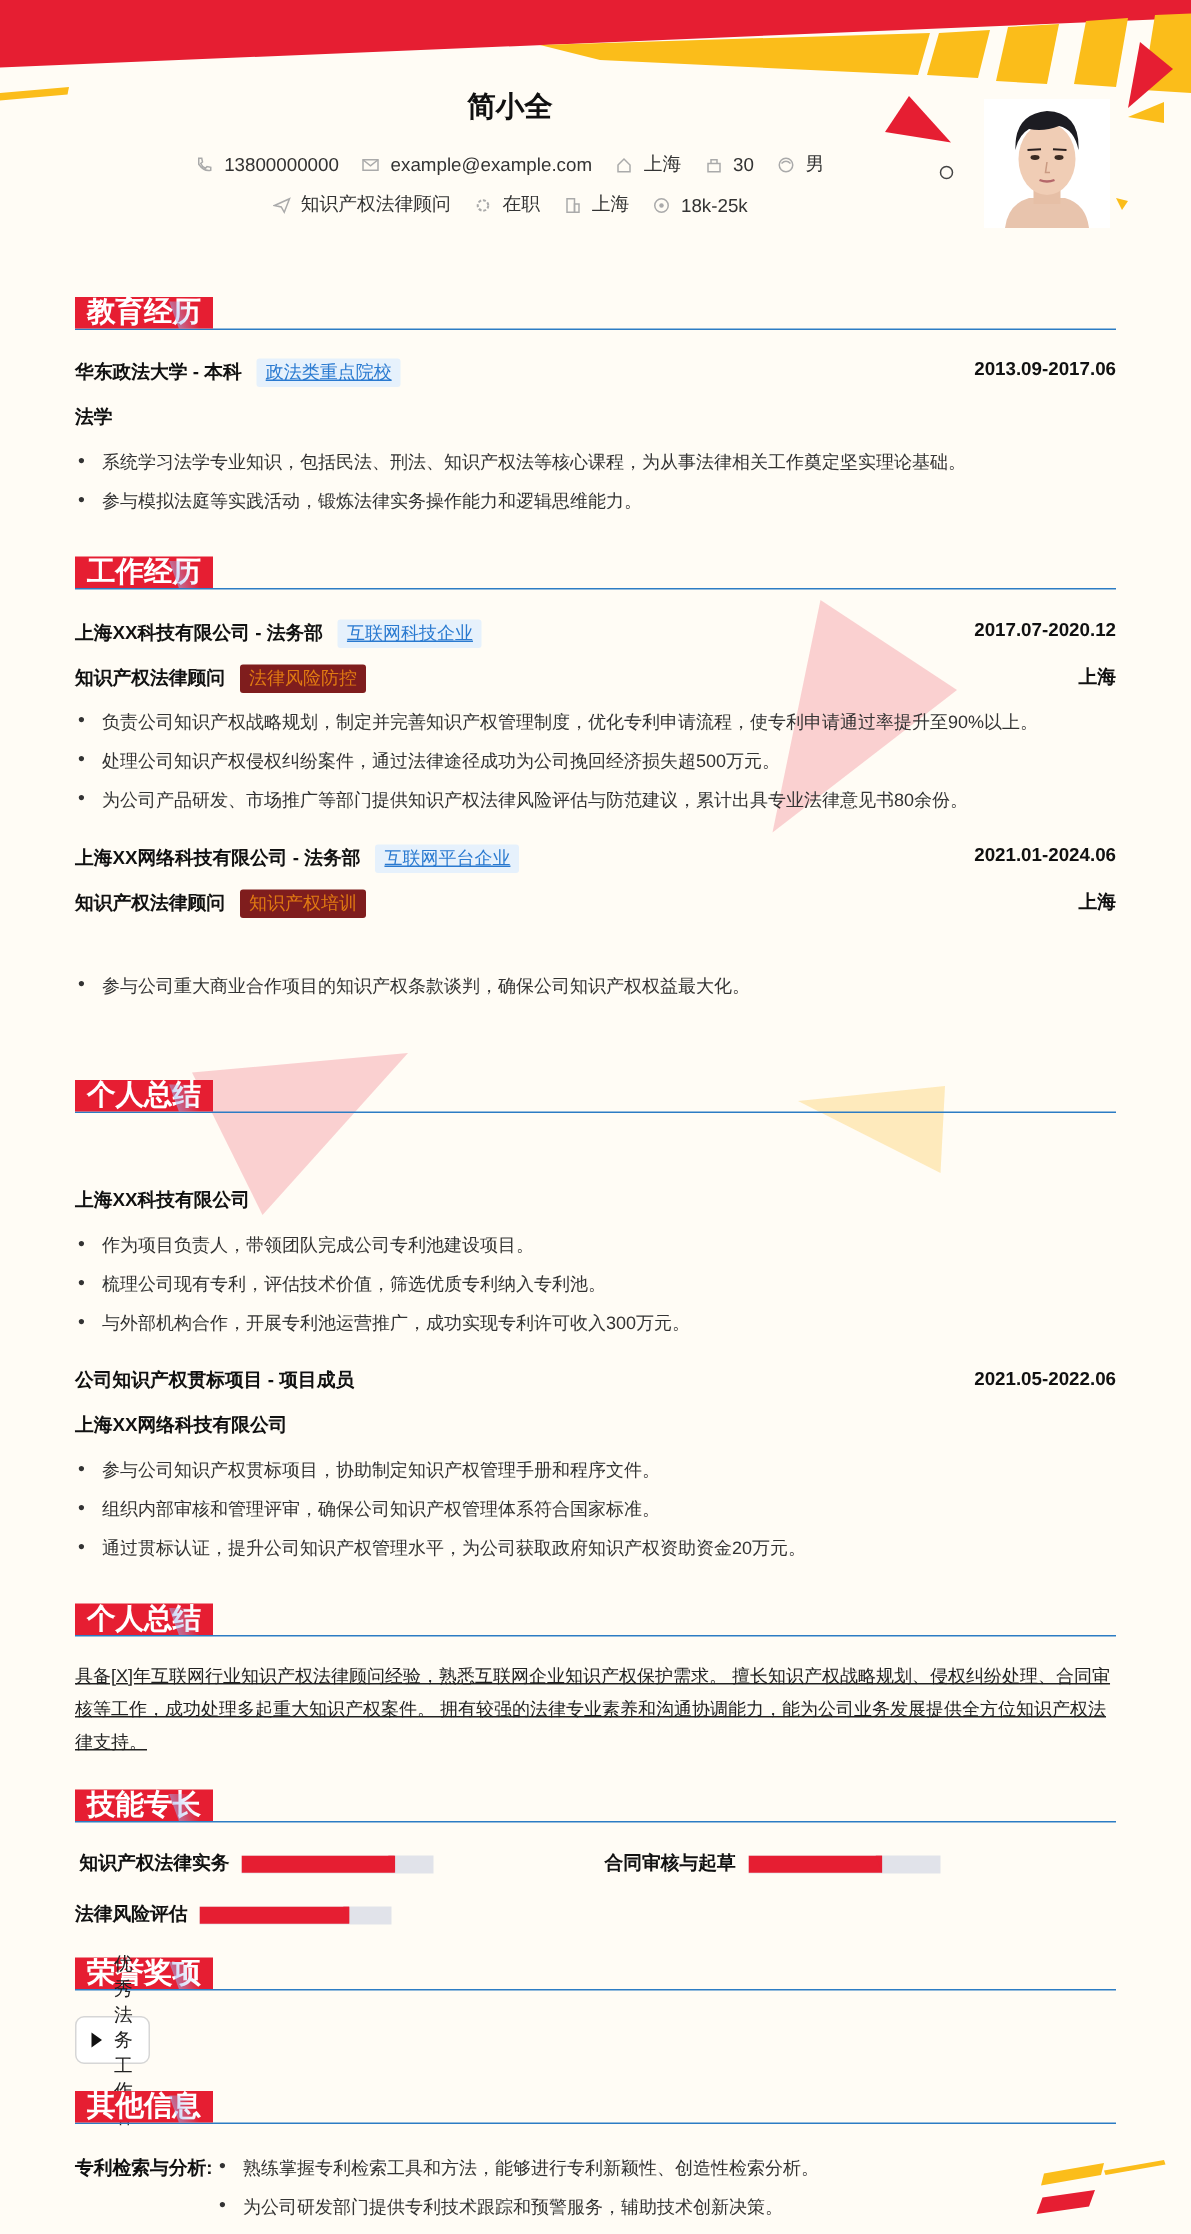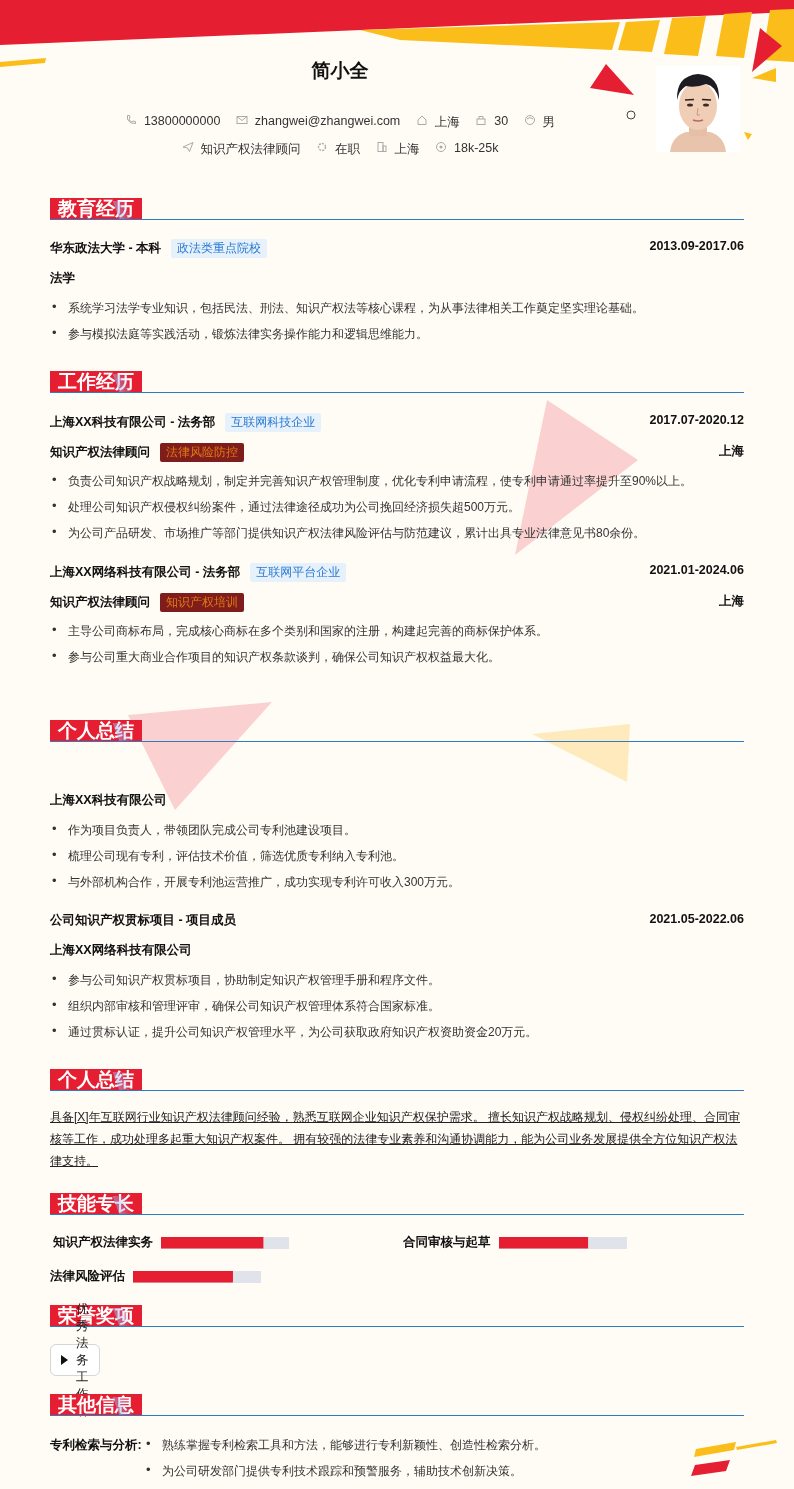--- a/index.html
+++ b/index.html
@@ -13,35 +13,35 @@
     font-size: 12px;
   }
   .deco { position: absolute; pointer-events: none; }
 
   
   .header { position: absolute; left: 0; top: 0; width: 644px; height: 160px; }
   .name { position: absolute; left: 0; width: 680px; top: 58px; text-align: center; font-size: 19px; font-weight: bold; color: #111; }
   .contact-row { position: absolute; left: 0; width: 680px; text-align: center; font-size: 12.5px; color: #333; white-space: nowrap; }
   .contact-row.r1 { top: 101px; }
   .contact-row.r2 { top: 128px; }
-  .ci { display: inline-flex; align-items: flex-start; margin: 13px 6px; }
+  .ci { display: inline-flex; align-items: center; margin: 0 6px; }
   .ci .ic { width: 12px; height: 12px; margin-right: 7px; display: inline-block; }
   .avatar { position: absolute; left: 656px; top: 66px; width: 84px; height: 86px; background: #fff; overflow: hidden; }
 
   
   .section { position: absolute; left: 50px; width: 694px; }
   .sec-head { position: relative; height: 22px; border-bottom: 1px solid #2c7cc4; }
   .sec-title { position: absolute; left: 0; top: 0; height: 21px; line-height: 21px; padding: 0 8px; background: #e61e32; color: #fff; font-size: 19px; font-weight: bold; }
   .sec-shadow { position: absolute; left: 66px; top: 3px; width: 14px; height: 18px; background: linear-gradient(90deg, rgba(160,180,240,0.55), rgba(200,210,250,0)); transform: skewX(20deg); }
 
   .row { position: absolute; left: 0; width: 694px; font-size: 12.5px; }
   .bold { font-weight: bold; color: #111; }
   .right { position: absolute; right: 0; top: 0; font-weight: bold; color: #111; text-align: center; }
   .tag { display: inline-block; padding: 1px 6px; margin-left: 10px; font-size: 12px; font-weight: normal; border-radius: 2px; }
-  .tag.blue { background: #e6f1fc; color: #2a7ad0; }
+  .tag.blue { background: #e6f1fc; color: #2a7ad0; text-decoration: underline; }
   .tag.orange { background: #7f1d1d; color: #e07a12; }
   .bullet { position: absolute; left: 0; font-size: 12px; color: #333; padding-left: 18px; }
   .bullet::before { content: "•"; position: absolute; left: 2px; top: -1px; font-size: 13px; color: #333; }
 
   .summary { position: absolute; left: 0; width: 694px; font-size: 12px; line-height: 22px; color: #222; text-decoration: underline; }
 
   .skill { position: absolute; display: flex; align-items: center; font-size: 12.5px; font-weight: bold; color: #111; }
   .bar { position: relative; width: 128px; height: 12px; background: #e1e3ea; margin-left: 8px; overflow: hidden; }
   .bar .fill { position: absolute; left: 0; top: 0; height: 12px; background: #e61e32; clip-path: polygon(0 0, 100% 0, calc(100% - 0px) 0, 100% 100%, 0 100%); }
   .bar .fill::after { content: ""; position: absolute; right: -4px; top: 0; width: 6px; height: 12px; background: #e61e32; transform: skewX(20deg); }
@@ -92,21 +92,21 @@
       <svg class="ic" viewBox="0 0 12 12">
           <path d="M2.5 1.5 L4.5 1.5 L5 4 L3.8 5 Q5 7.5 7 8.2 L8 7 L10.5 7.5 L10.5 9.5 Q6 10.5 2.5 5.5 Z" fill="none" stroke="#aaa" stroke-width="1"></path>
         </svg>
       <span>13800000000</span>
     </span>
     <span class="ci">
       <svg class="ic" viewBox="0 0 12 12">
           <rect x="1" y="2.5" width="10" height="7" fill="none" stroke="#aaa" stroke-width="1"></rect>
           <path d="M1 2.5 L6 6.5 L11 2.5" fill="none" stroke="#aaa" stroke-width="1"></path>
         </svg>
-      <span>zhangwei@zhangwei.com</span>
+      <span>example@example.com</span>
     </span>
     <span class="ci">
       <svg class="ic" viewBox="0 0 12 12">
           <path d="M2 6 L6 2 L10 6 L10 10.5 L2 10.5 Z" fill="none" stroke="#aaa" stroke-width="1"></path>
         </svg>
       <span>上海</span>
     </span>
     <span class="ci">
       <svg class="ic" viewBox="0 0 12 12">
           <rect x="2" y="5" width="8" height="5.5" fill="none" stroke="#aaa" stroke-width="1"></rect>
@@ -202,21 +202,20 @@
   <div class="bullet" style="top:154px">为公司产品研发、市场推广等部门提供知识产权法律风险评估与防范建议，累计出具专业法律意见书80余份。</div>
 
   <div class="row" style="top:192px">
     <span class="bold">上海XX网络科技有限公司 - 法务部</span><span class="tag blue">互联网平台企业</span>
     <span class="right">2021.01-2024.06</span>
   </div>
   <div class="row" style="top:222px">
     <span class="bold">知识产权法律顾问</span><span class="tag orange">知识产权培训</span>
     <span class="right">上海</span>
   </div>
-  <div class="bullet" style="top:252px">主导公司商标布局，完成核心商标在多个类别和国家的注册，构建起完善的商标保护体系。</div>
   <div class="bullet" style="top:278px">参与公司重大商业合作项目的知识产权条款谈判，确保公司知识产权权益最大化。</div>
 </div>
 
 <div class="section" style="top:720px">
   <div class="sec-head">
     <span class="sec-title">个人总结</span>
     <span class="sec-shadow"></span>
   </div>
   <div class="row bold" style="top:72px">上海XX科技有限公司</div>
   <div class="bullet" style="top:102px">作为项目负责人，带领团队完成公司专利池建设项目。</div>

